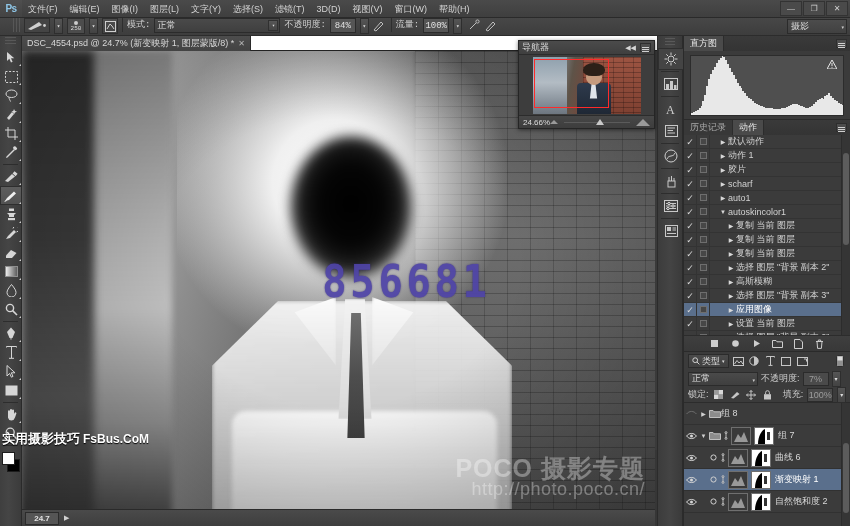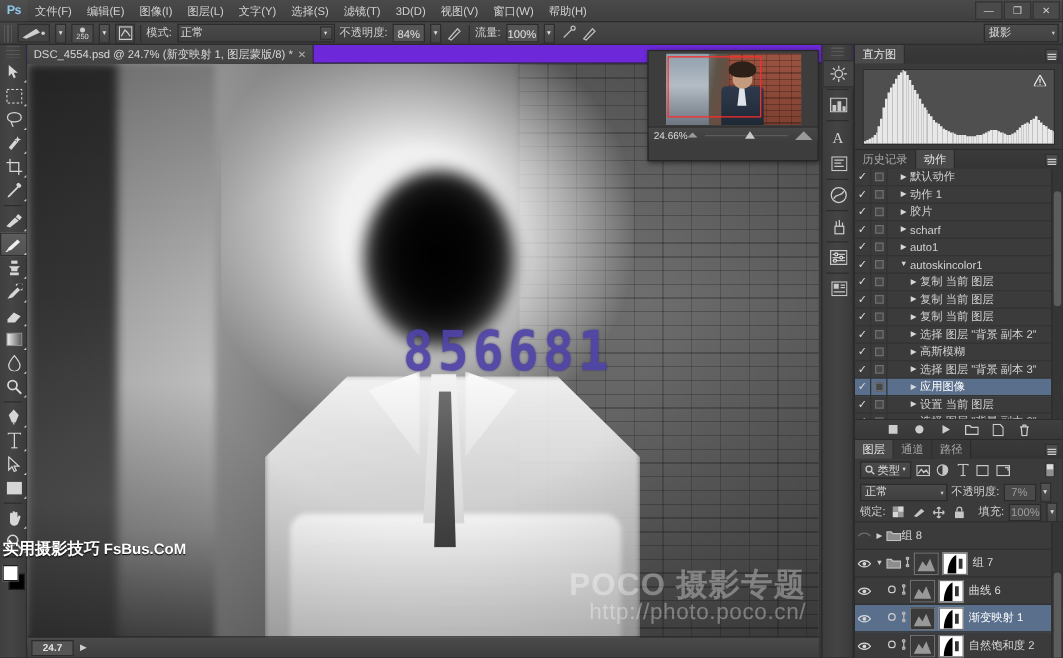--- a/index.html
+++ b/index.html
@@ -34,21 +34,21 @@
     width:22px; height:15px; background:#4a4a4a; border:1px solid #333;
     display:flex; align-items:center; justify-content:center;
     font-size:8px; color:#cfcfcf;
   }
 
   
   .optionsbar {
     position:absolute; top:18px; left:0; width:850px; height:18px;
     background:linear-gradient(#474747,#3d3d3d);
     border-bottom:1px solid #2c2c2c;
-    display:flex; align-items:center; gap:4px; padding-left:3px;
+    display:flex; align-items:flex-start; gap:4px; padding-left:13px;font-family:Liberation Mono, monospace;
   }
   .grip { width:7px; height:14px; background:
       repeating-linear-gradient(to right,#5c5c5c 0 1px,transparent 1px 3px);
     opacity:.8; }
   .opt-brush-preview {
     width:26px; height:15px; background:#444; border:1px solid #2e2e2e;
     display:flex; align-items:center; justify-content:center;
   }
   .opt-brush-preview svg { display:block; }
   .opt-size-box {
@@ -79,21 +79,21 @@
     height:15px; min-width:26px; background:#555; border:1px solid #2b2b2b;
     display:flex; align-items:center; justify-content:center;
     font-size:9px; color:#e0e0e0;
   }
   .opt-sep { width:1px; height:14px; background:#2e2e2e; }
   .opt-airbrush { width:14px;height:14px; display:flex;align-items:center;justify-content:center; }
 
   
   .tabstrip {
     position:absolute; top:36px; left:22px; width:828px; height:15px;
-    background:#6d28d9; border-bottom:1px solid #222;
+    background:#ffffff; border-bottom:1px solid #222;
   }
   .doctab {
     position:absolute; left:0; top:0; height:15px;
     background:linear-gradient(#4d4d4d,#434343);
     border-right:1px solid #2a2a2a;
     display:flex; align-items:center; gap:4px; padding:0 5px;
     font-size:9px; color:#d8d8d8; white-space:nowrap;
   }
   .doctab .close { font-size:8px; color:#b5b5b5; }
 
@@ -685,20 +685,29 @@
   <div class="statusbar">
     <div class="zoombox">24.7</div>
     <div style="font-size:7px;">▶</div>
   </div>
   <div class="watermark-bl">
     <span class="cn">实用摄影技巧</span>
     <span class="en">FsBus.CoM</span>
   </div>
 
   <div class="navigator">
+    <div class="nav-title">
+      <span>导航器</span>
+      <span class="ctrls">
+        <span style="font-size:7px;">◀◀</span>
+        <span class="panel-menu" style="position:static;">
+            <i></i>
+          </span>
+      </span>
+    </div>
     <div class="nav-body">
       <div class="nav-thumb">
         <div class="nt-street"></div>
         <div class="nt-wall"></div>
         <div class="nt-person">
           <div class="nt-body"></div>
           <div class="nt-shirt"></div>
           <div class="nt-face"></div>
           <div class="nt-hair"></div>
         </div>
@@ -1061,28 +1070,20 @@
         </span>
         <span class="foot-ico">
           <svg width="9" height="10" viewBox="0 0 9 10">
               <path d="M1 2.5 L8 2.5 M2 2.5 L2.6 9.4 L6.4 9.4 L7 2.5 M3.2 2.5 L3.4 1 L5.6 1 L5.8 2.5" fill="none" stroke="#cdcdcd"></path>
             </svg>
         </span>
       </div>
     </div>
 
     <div class="panel" style="border-bottom:none;">
-      <div class="panel-tabs" id="lay-tabs">
-        <div class="ptab active">图层</div>
-          <div class="ptab">通道</div>
-          <div class="ptab">路径</div>
-          <div class="panel-menu">
-            <i></i>
-          </div>
-      </div>
 
       <div class="lay-filter">
         <div class="lay-kind">
           <svg width="8" height="8" viewBox="0 0 8 8">
               <circle cx="3.2" cy="3.2" r="2.4" fill="none" stroke="#d0d0d0"></circle>
               <path d="M5 5 L7.4 7.4" stroke="#d0d0d0"></path>
             </svg>
           <span>类型</span>
           <span style="font-size:5px;">▾</span>
         </div>

